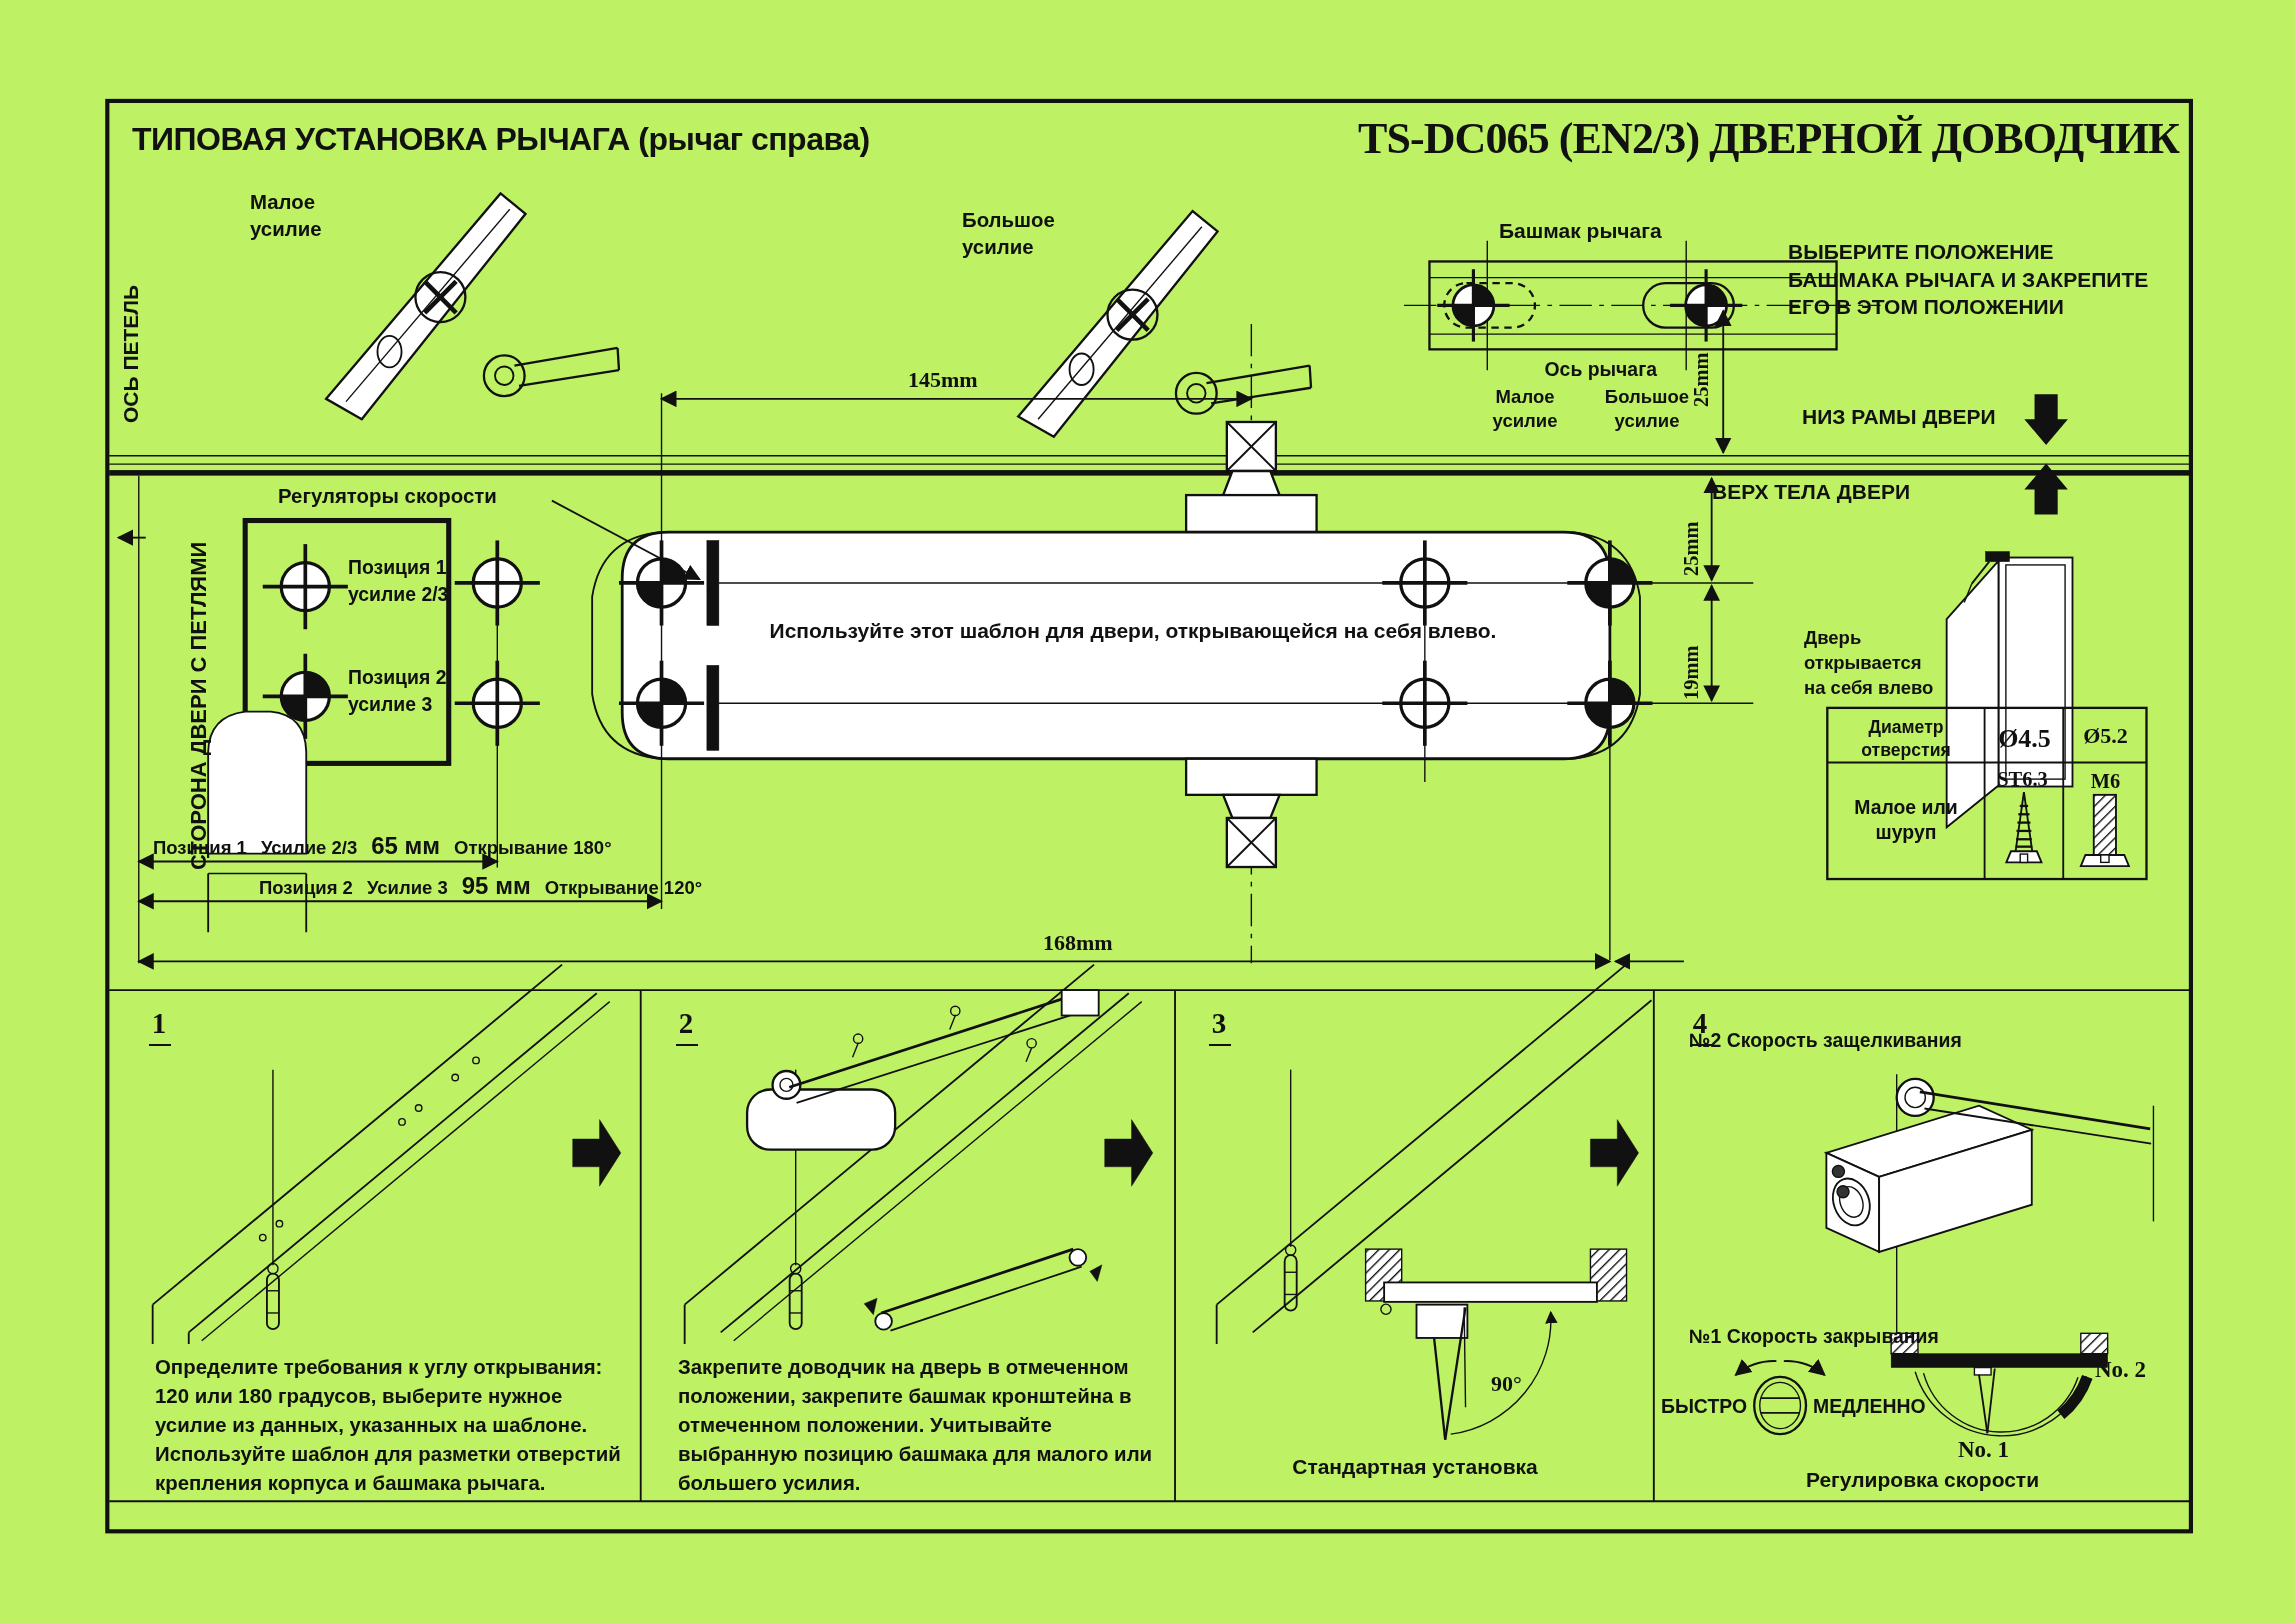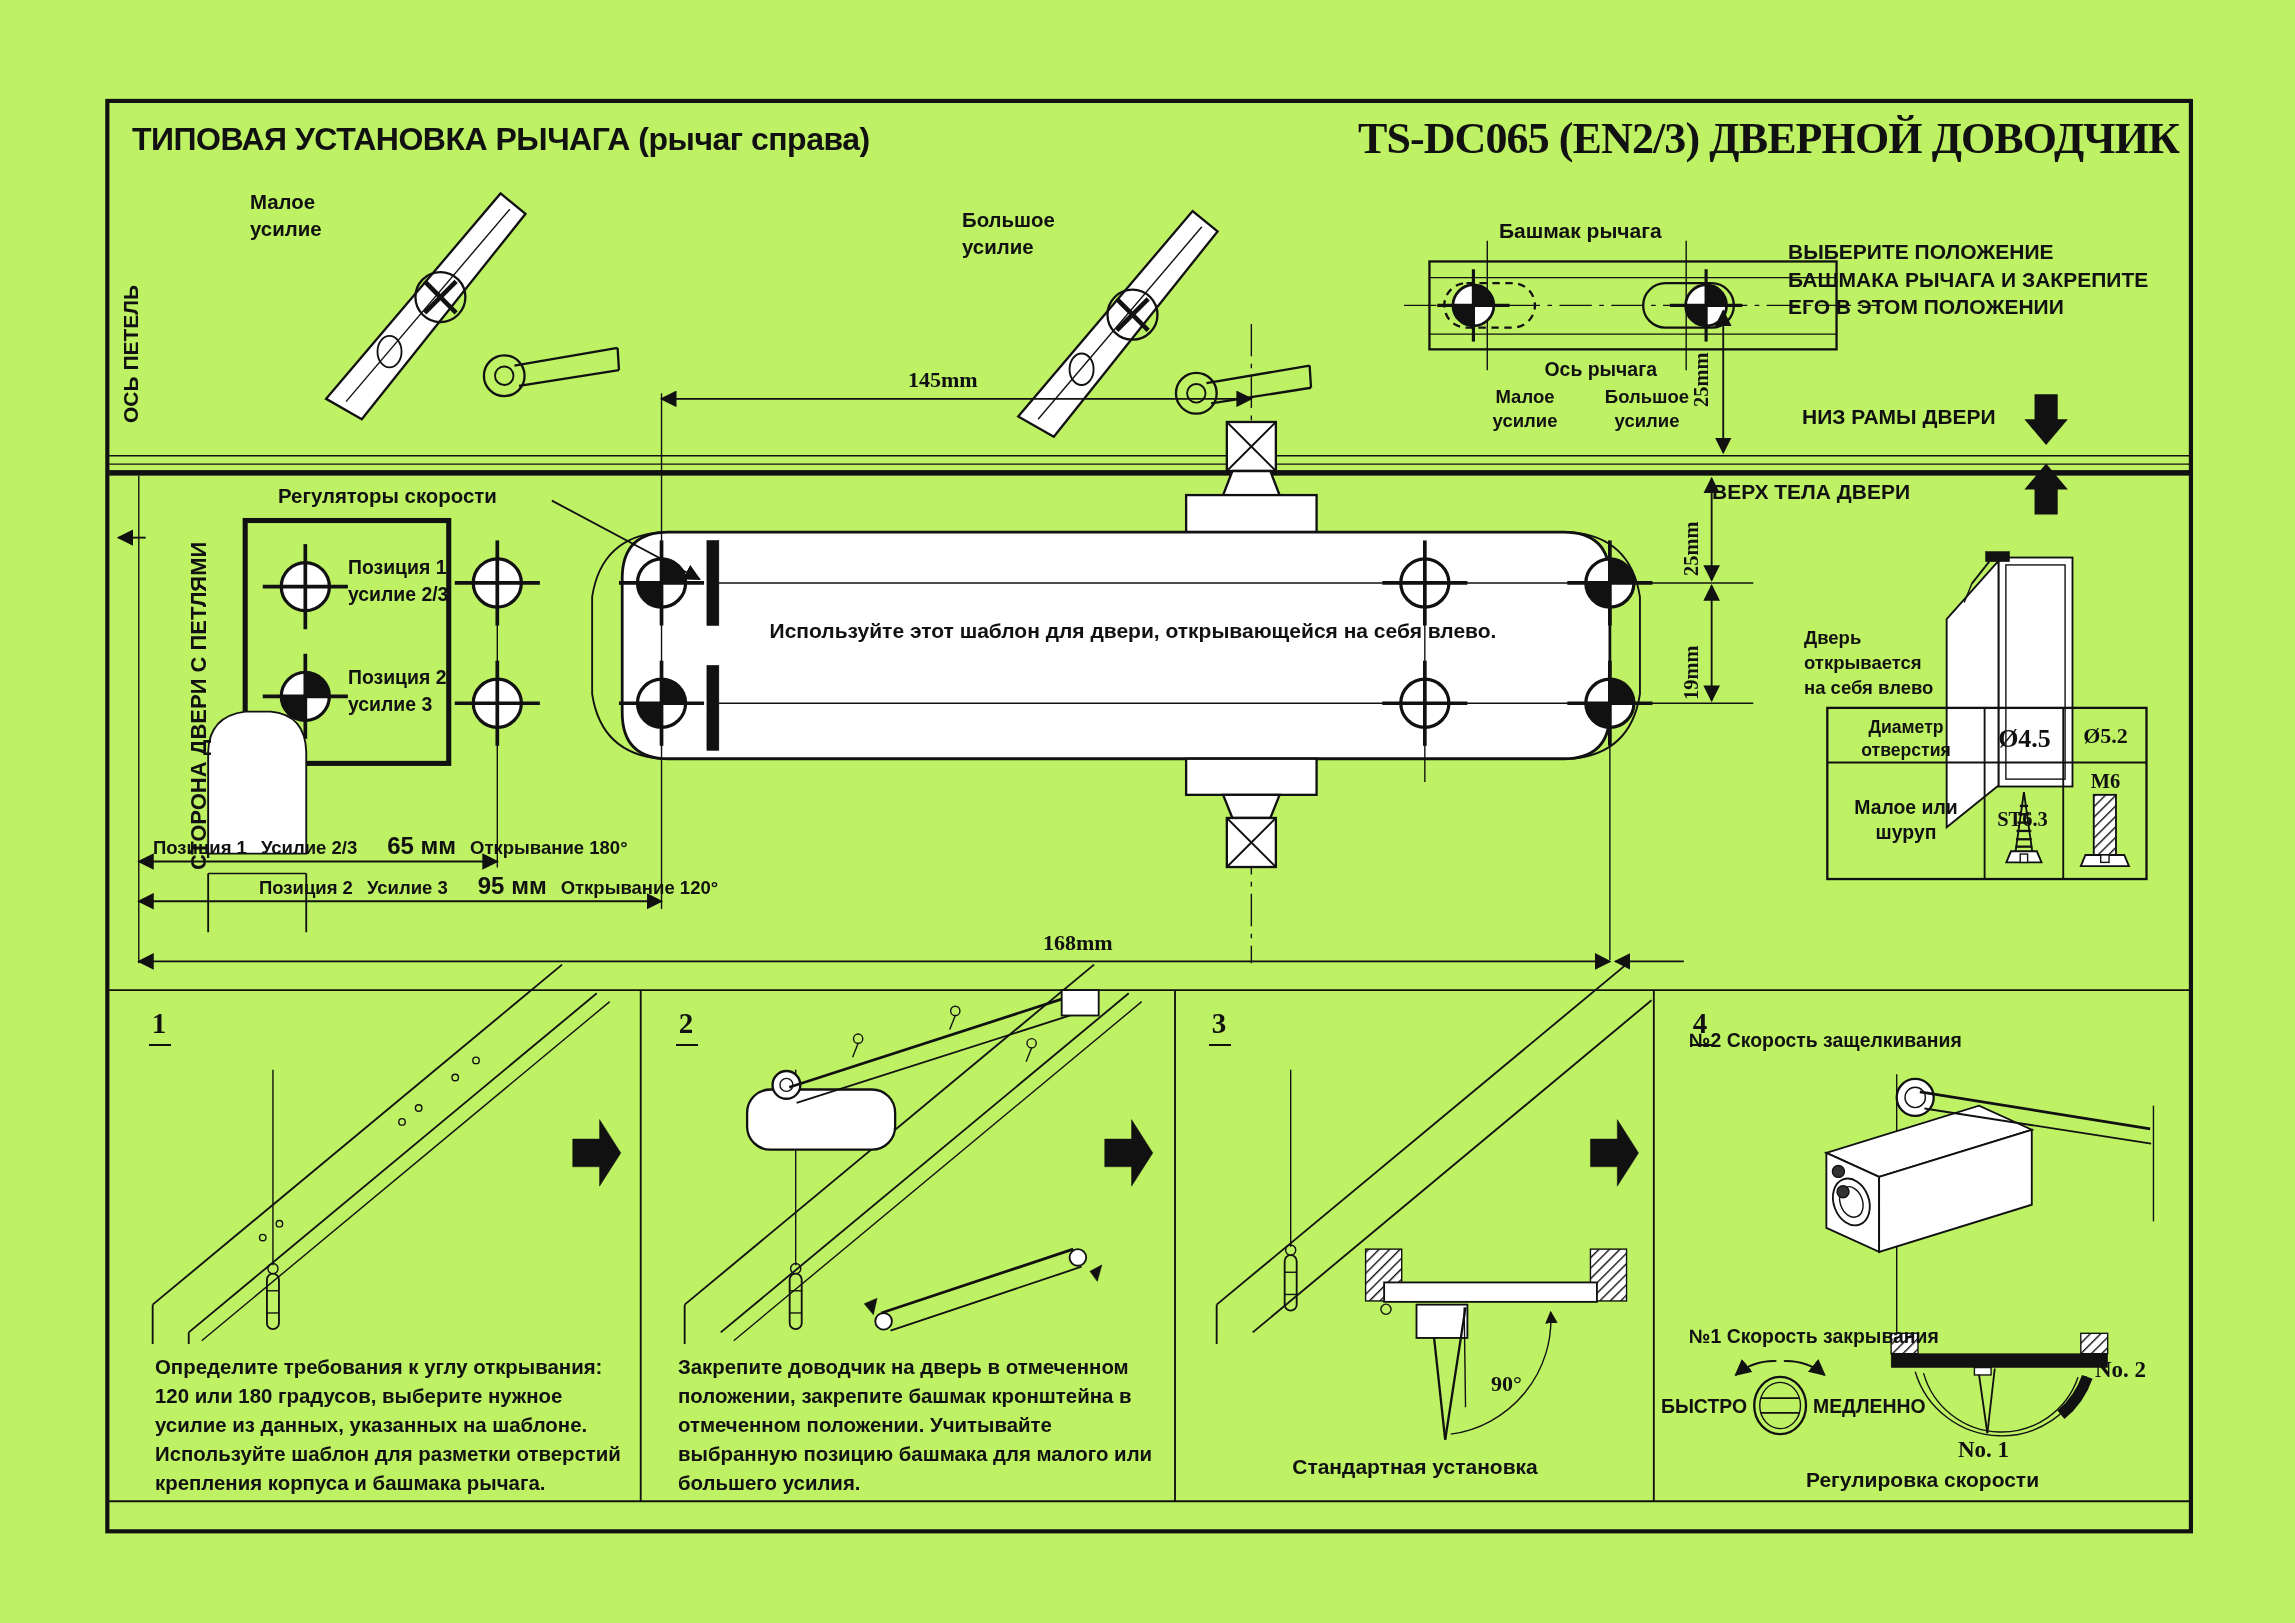--- a/index.html
+++ b/index.html
@@ -8,21 +8,21 @@
   #art{position:absolute;left:0;top:0;width:2295px;height:1623px;}
   .lbl{position:absolute;font-weight:bold;color:#111;line-height:1.3;}
   .serif{font-family:"Liberation Serif",serif;}
   .ctr{text-align:center;}
   .rgt{text-align:right;}
   .vert{transform:rotate(-90deg);transform-origin:left top;white-space:nowrap;}
   .num{font-family:"Liberation Serif",serif;font-size:29px;font-weight:bold;
        border-bottom:2.3px solid #111;padding:0 4.6px 0.9px 2.8px;display:inline-block;}
   .dimrow{position:absolute;display:flex;align-items:baseline;gap:14px;font-weight:bold;}
   .dimrow .sm{font-size:18.5px;}
-  .dimrow .bg{font-size:24px;margin-left:16px;}
+  .dimrow .bg{font-size:24px;}
   svg{display:block;}
   svg *{vector-effect:none;}
 </style>
 </head>
 <body>
 
 <div id="canvas">
 
   <svg id="art" viewBox="0 0 4961 3508">
     <defs>
@@ -358,21 +358,21 @@
 
   <div class="lbl serif vert" style="left:1678px;top:576px;font-size:20.4px;">25mm</div>
   <div class="lbl serif vert" style="left:1678px;top:700px;font-size:20.4px;">19mm</div>
 
   <div class="lbl" style="left:1804px;top:626px;width:139px;font-size:18.5px;line-height:1.35;">Дверь открывается на себя влево</div>
 
   <div class="lbl ctr" style="left:1831px;top:716px;width:150px;font-size:17.6px;line-height:1.3;">Диаметр отверстия</div>
   <div class="lbl serif ctr" style="left:1985px;top:722px;width:79px;font-size:26px;">Ø4.5</div>
   <div class="lbl serif ctr" style="left:2064px;top:722px;width:83px;font-size:22px;">Ø5.2</div>
   <div class="lbl ctr" style="left:1831px;top:795px;width:150px;font-size:19.4px;line-height:1.3;">Малое или шуруп</div>
-  <div class="lbl serif ctr" style="left:1985px;top:766px;width:75px;font-size:20.4px;margin-top:40px;">ST6.3</div>
+  <div class="lbl serif ctr" style="left:1985px;top:766px;width:75px;font-size:20.4px;">ST6.3</div>
   <div class="lbl serif ctr" style="left:2064px;top:768px;width:83px;font-size:20.4px;">M6</div>
 
   <div class="dimrow" style="left:153px;top:832px;">
     <span class="sm">Позиция 1</span>
     <span class="sm">Усилие 2/3</span>
     <span class="bg">65 мм</span>
     <span class="sm">Открывание 180°</span>
   </div>
   <div class="dimrow" style="left:259px;top:872px;">
     <span class="sm">Позиция 2</span>

